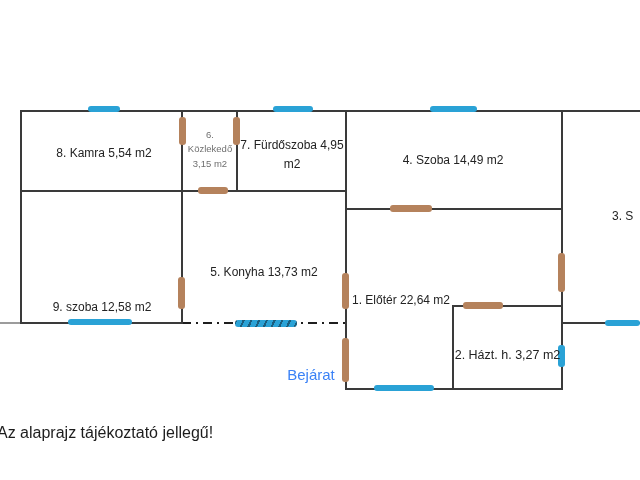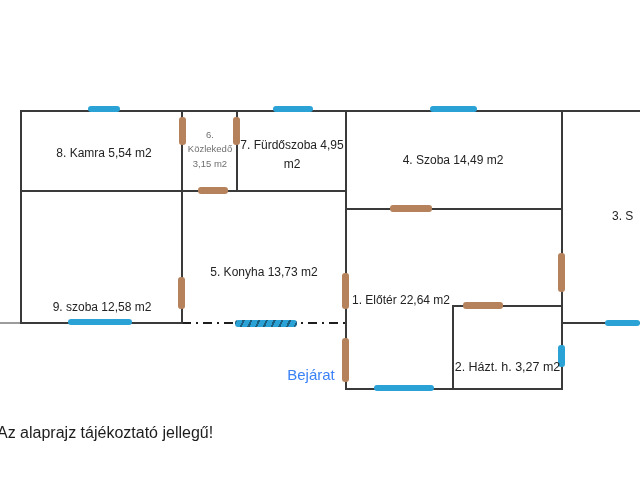--- a/index.html
+++ b/index.html
@@ -90,19 +90,19 @@
   <div class="label" style="left:377px;top:153px;width:152px;">4. Szoba 14,49 m2</div>
 
   <div class="label" style="left:612px;top:209px;width:60px;text-align:left;">3. S</div>
 
   <div class="label" style="left:26px;top:253px;width:152px;margin-top:47px;">9. szoba 12,58 m2</div>
 
   <div class="label" style="left:188px;top:253px;width:152px;margin-top:12px;">5. Konyha 13,73 m2</div>
 
   <div class="label" style="left:346px;top:293px;width:110px;">1. Előtér 22,64 m2</div>
 
-  <div class="label lbl-hazt" style="left:452px;top:360px;width:111px;">2. Házt. h. 3,27 m2</div>
+  <div class="label lbl-hazt" style="left:452px;top:348px;width:111px;">2. Házt. h. 3,27 m2</div>
 
   <div class="label lbl-bejarat" style="left:275px;top:366px;width:72px;">Bejárat</div>
 
   <div class="label lbl-disclaimer" style="left:-3px;top:423px;width:400px;">Az alaprajz tájékoztató jellegű!</div>
 
 </div>
 
 </body></html>

